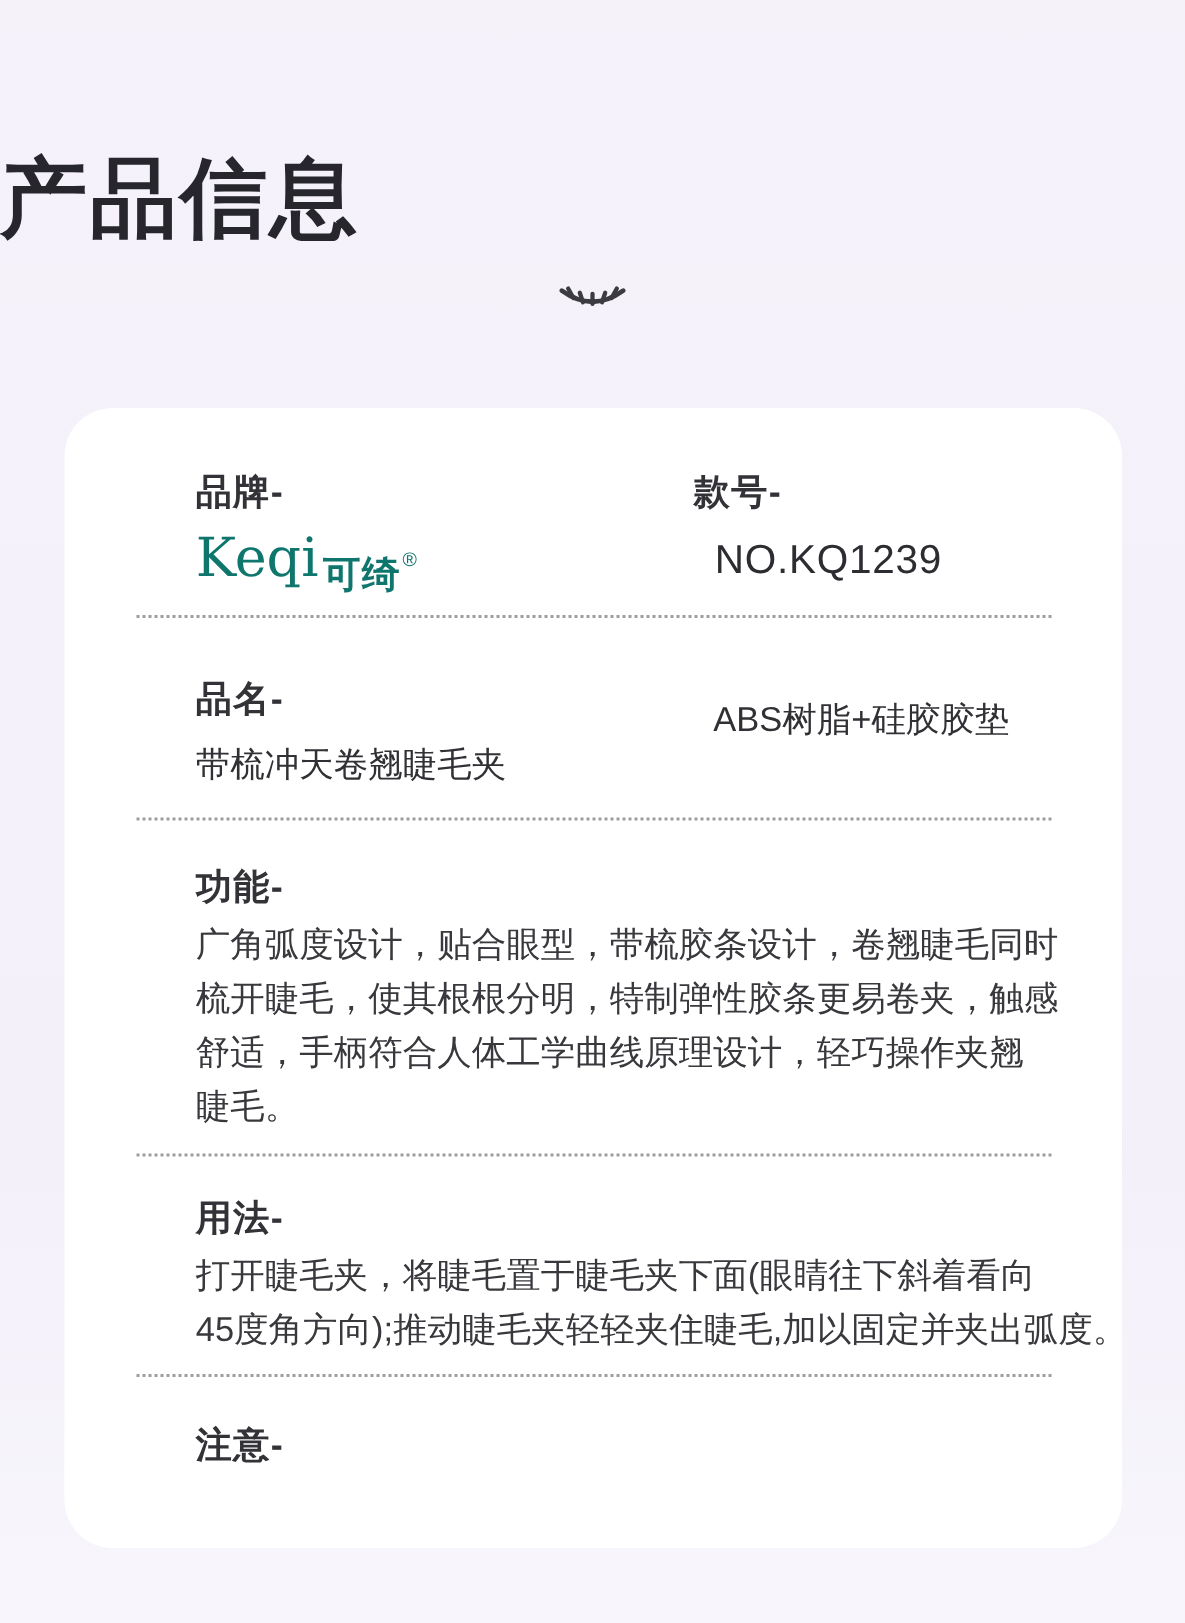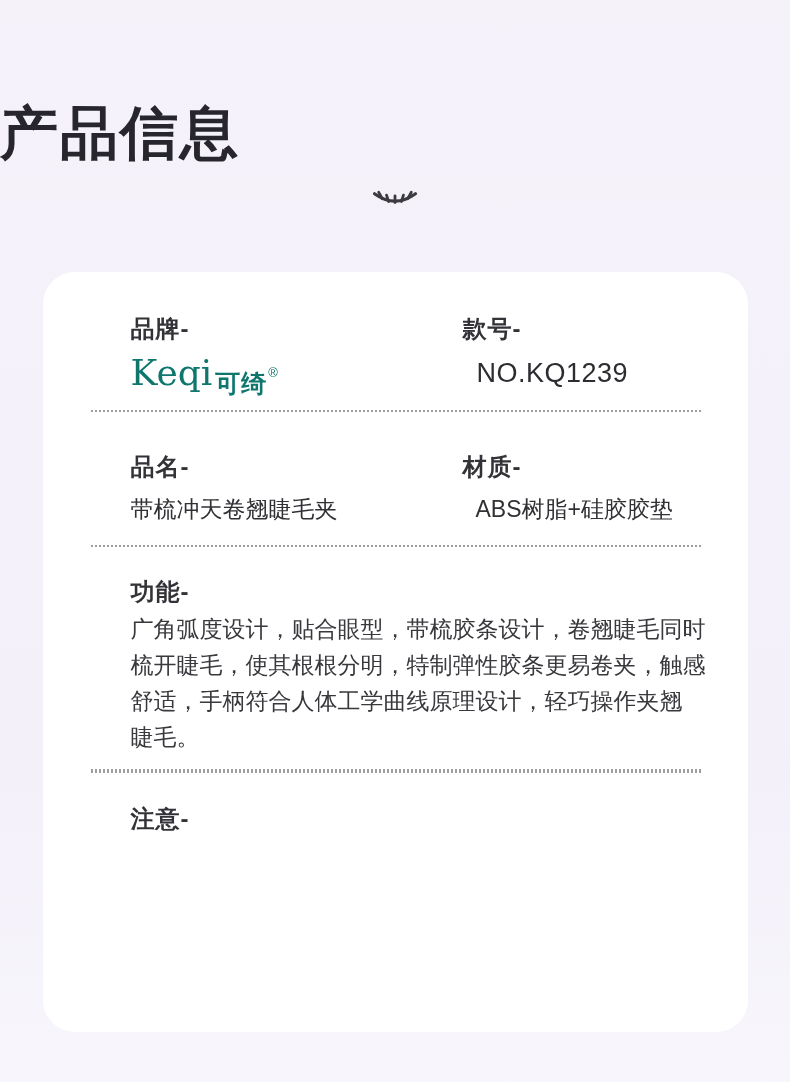--- a/index.html
+++ b/index.html
@@ -125,37 +125,41 @@
   </div>
 
   <div class="divider"></div>
 
   <div class="section pair-row row-2">
     <div class="pair-col-left">
       <div class="label">品名-</div>
       <div class="plain-value">带梳冲天卷翘睫毛夹</div>
     </div>
     <div class="pair-col-right">
-      <div class="label">材质-</div>
       <div class="plain-value indent-value">ABS树脂+硅胶胶垫</div>
     </div>
   </div>
 
   <div class="divider"></div>
 
   <div class="section sec-function">
     <div class="label">功能-</div>
     <div class="para">广角弧度设计，贴合眼型，带梳胶条设计，卷翘睫毛同时
 梳开睫毛，使其根根分明，特制弹性胶条更易卷夹，触感
 舒适，手柄符合人体工学曲线原理设计，轻巧操作夹翘
 睫毛。</div>
   </div>
 
   <div class="divider"></div>
 
+  <div class="section sec-usage">
+    <div class="label">用法-</div>
+    <div class="para">打开睫毛夹，将睫毛置于睫毛夹下面(眼睛往下斜着看向
+45度角方向);推动睫毛夹轻轻夹住睫毛,加以固定并夹出弧度。</div>
+  </div>
 
   <div class="divider"></div>
 
   <div class="section sec-notice">
     <div class="label">注意-</div>
   </div>
 
 </div>
 
 </body></html>

